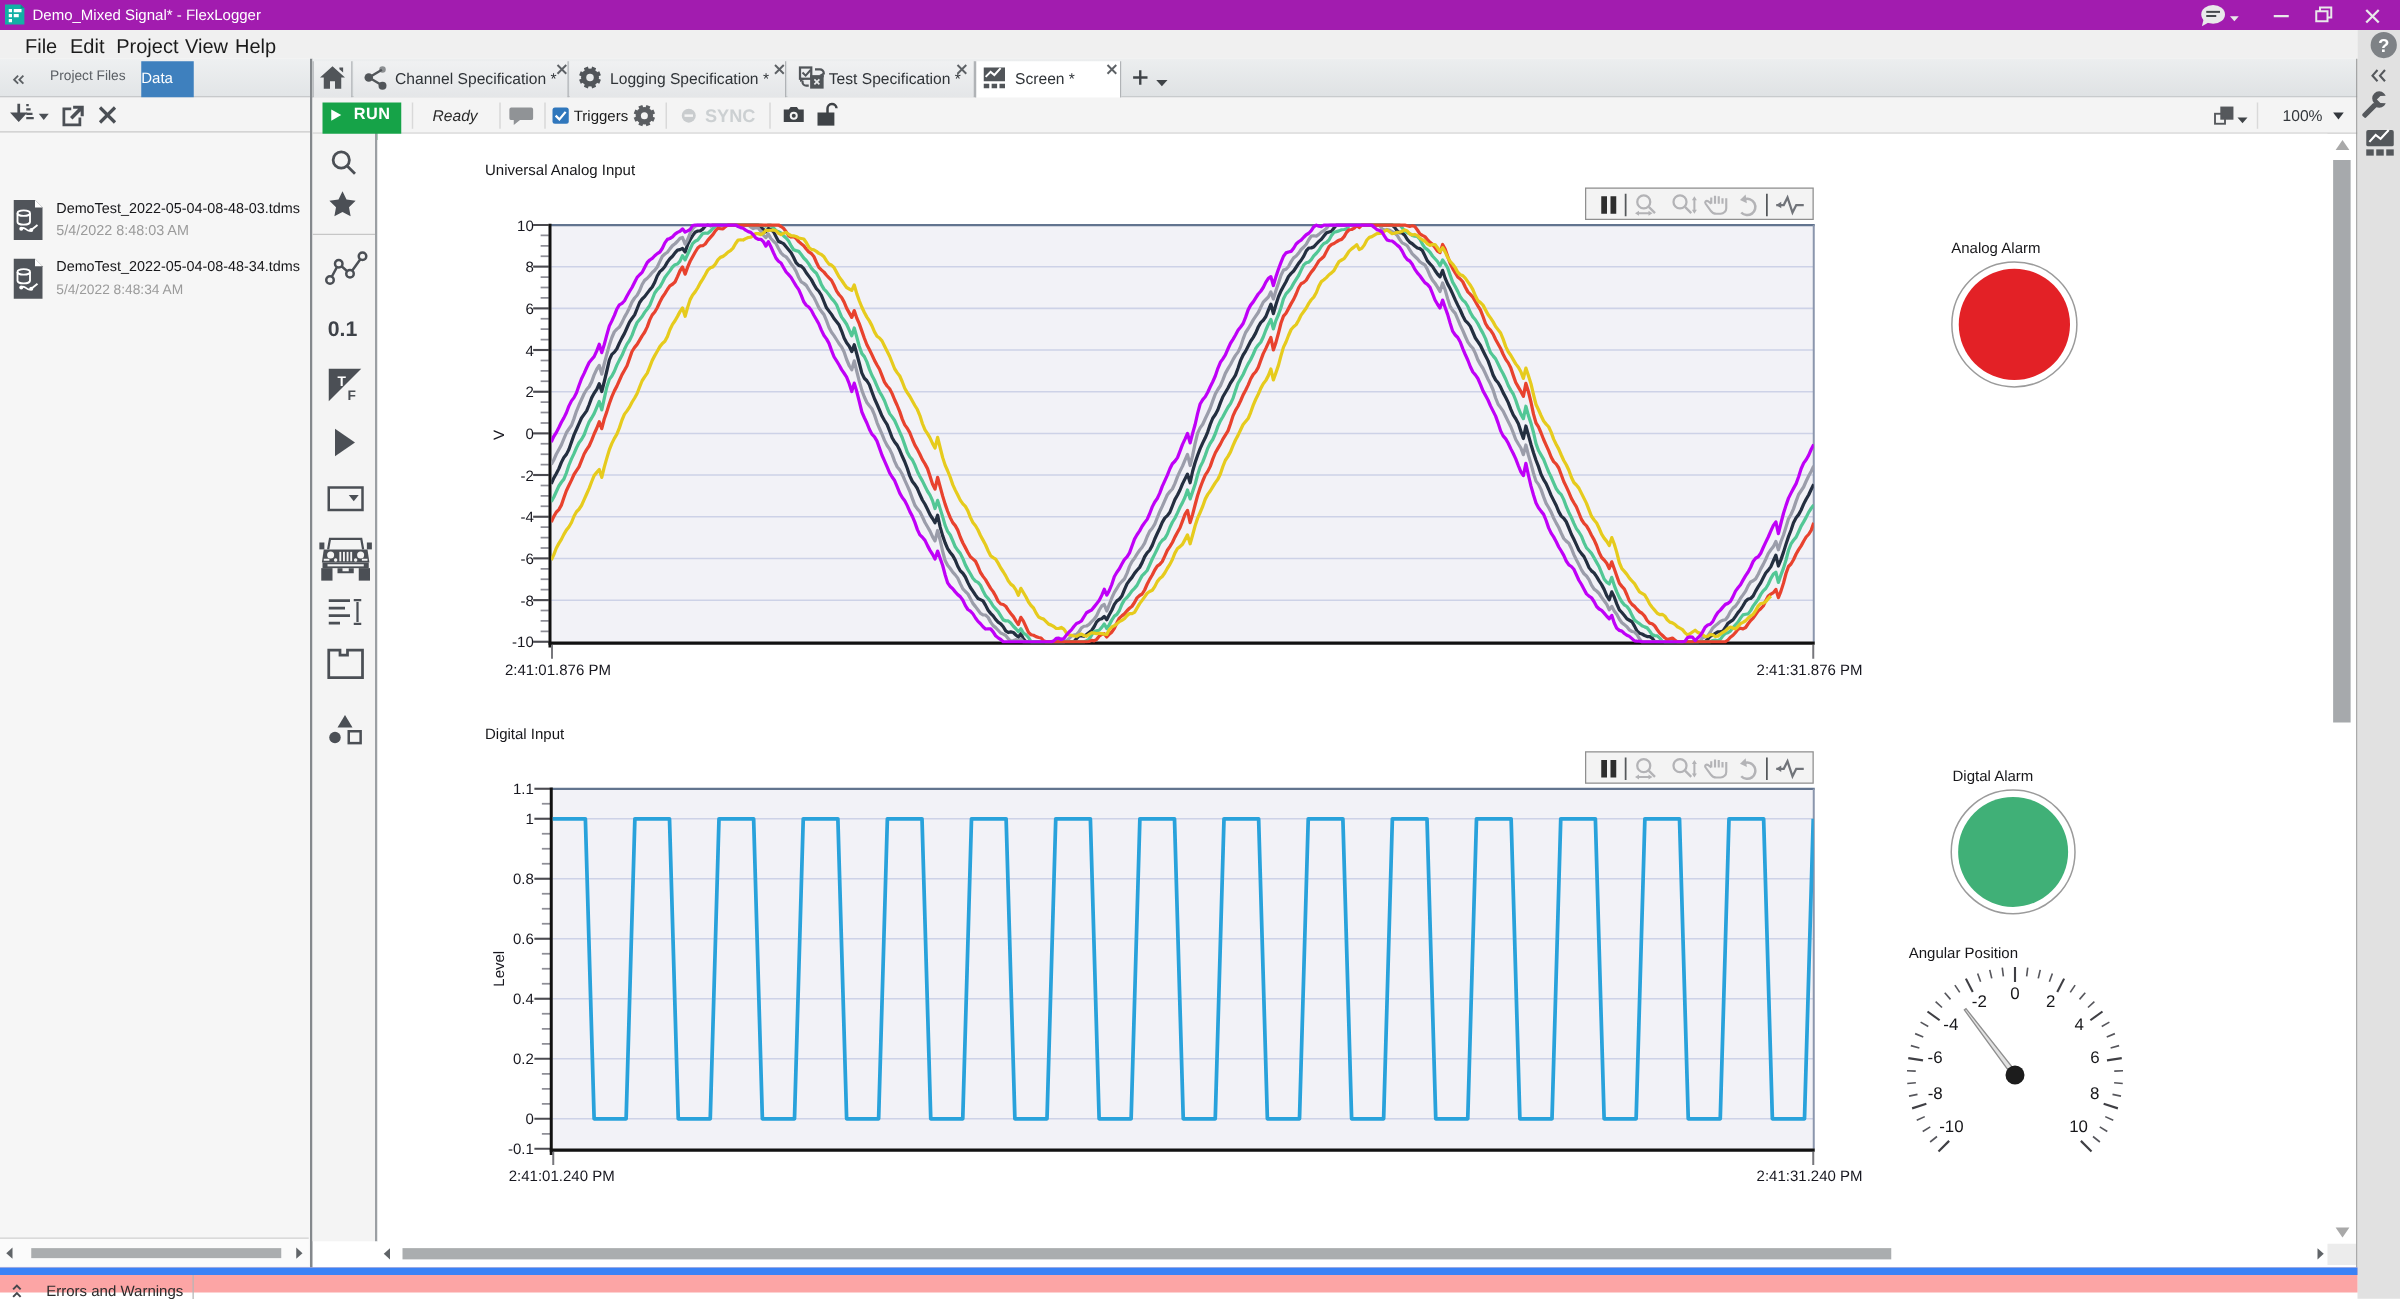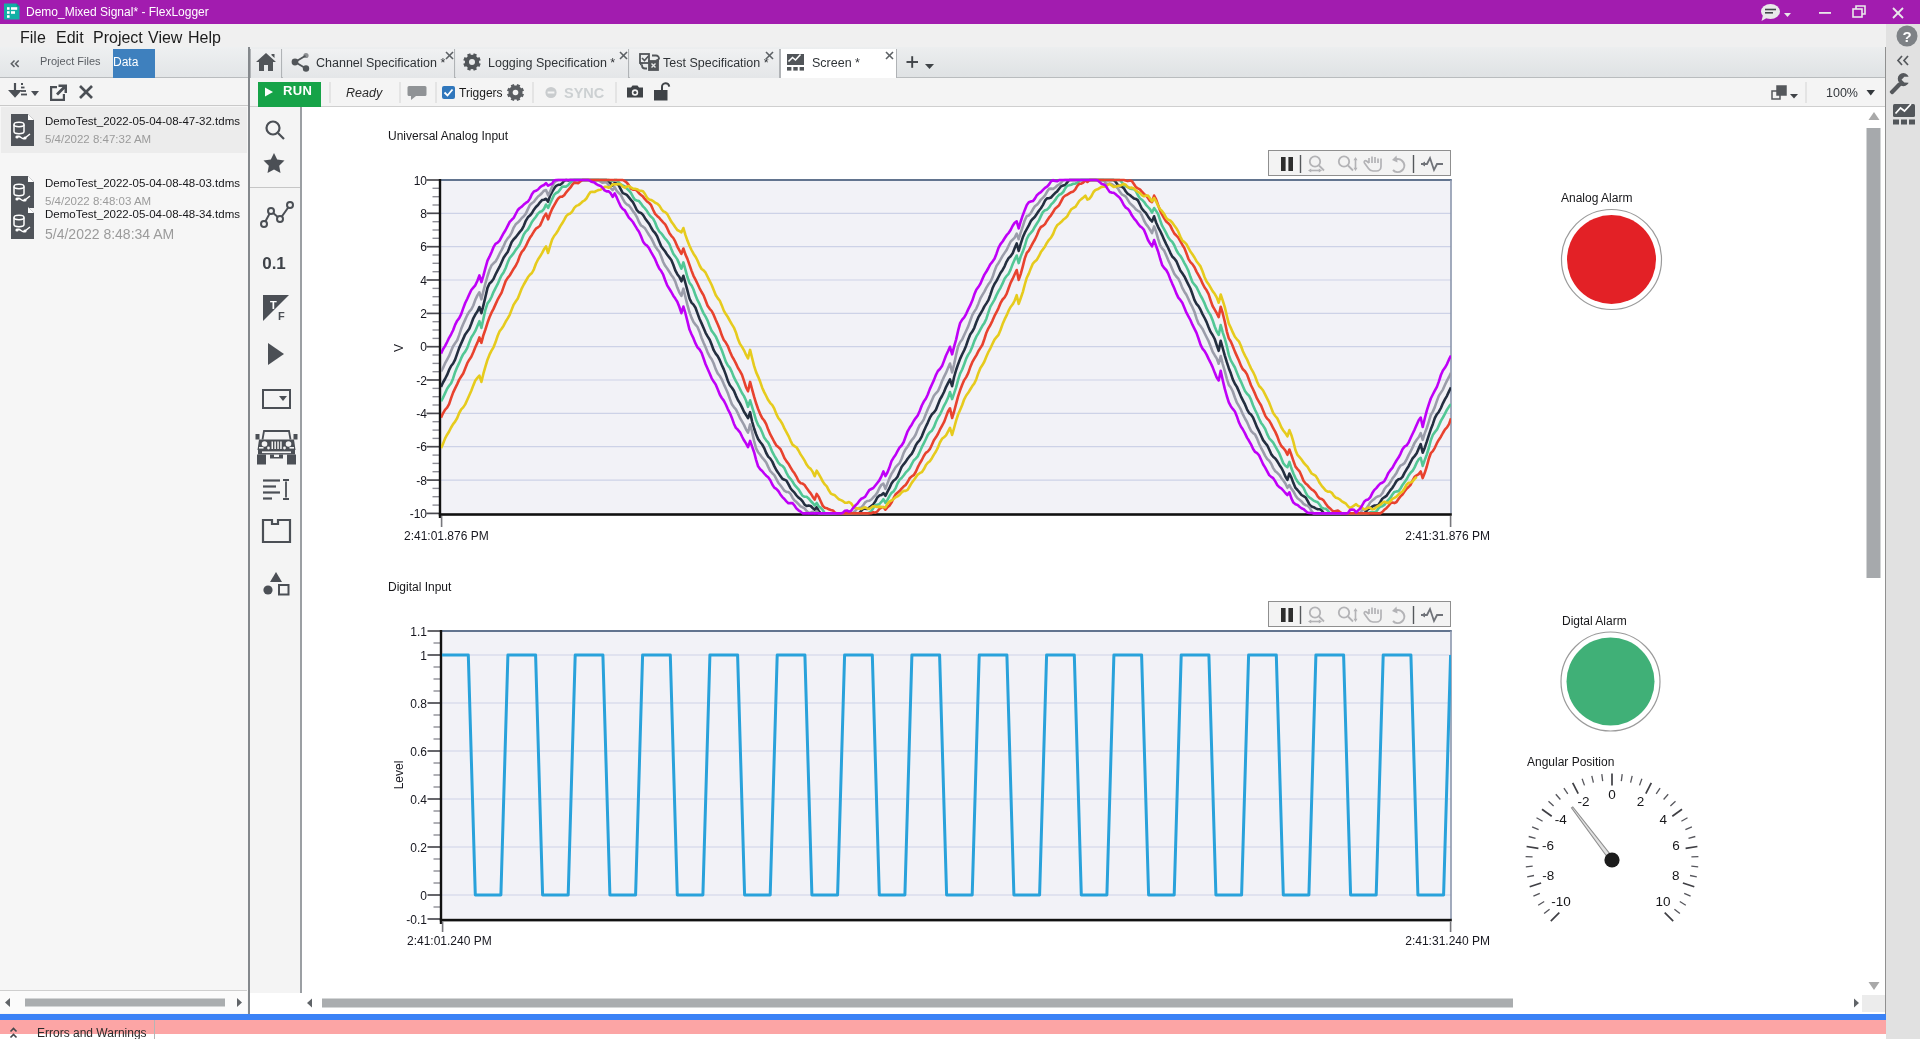--- a/index.html
+++ b/index.html
@@ -66,36 +66,21 @@
           <path d="M31 13 h8 l-4 5 z"></path>
           <path d="M50 8 h7 v2.2 h-4.8 v10.6 h10.6 v-4.8 h2.2 v7 h-15 z"></path>
           <path d="M56 15.5 l6.5-6.5 h-4 v-2.5 h8.5 v8.5 h-2.5 v-4 l-6.5 6.5 z"></path>
           <g stroke="#4b4f55" stroke-width="2.6" fill="none">
             <line x1="80" y1="8" x2="92" y2="20"></line>
             <line x1="92" y1="8" x2="80" y2="20"></line>
           </g>
         </g>
       </svg>
     </div>
-    <div class="abs" style="left:1px;top:60px;width:246px;height:46px;background:#ececec;">
-      <svg width="40" height="46" class="abs" style="left:0;top:0">
-        <path d="M10 7 h17 l6 6 v26 h-23 z" fill="#50545a"></path>
-        <path d="M27 7 l6 6 h-6 z" fill="#fff"></path>
-        <g fill="none" stroke="#fff" stroke-width="1.5">
-          <ellipse cx="18" cy="17.5" rx="5" ry="2.2"></ellipse>
-          <path d="M13 17.5 v7 a5 2.2 0 0 0 10 0 v-7"></path>
-        </g>
-        <path d="M16 30 c3-3 5 4 8 1 l5-4" stroke="#fff" stroke-width="1.5" fill="none"></path>
-        <circle cx="16" cy="30" r="1.6" fill="#fff"></circle>
-        <circle cx="24" cy="31" r="1.6" fill="#fff"></circle>
-      </svg>
-      <span class="abs" style="left:44px;top:8px;font-size:11.5px;color:#17171a;white-space:nowrap">DemoTest_2022-05-04-08-47-32.tdms</span>
-      <span class="abs" style="left:44px;top:26px;font-size:11.5px;color:#9b9b9b;white-space:nowrap">5/4/2022 8:47:32 AM</span>
-    </div>
-    <div class="abs" style="left:1px;top:106.4px;width:214px;height:46px;margin-top:16px;">
+    <div class="abs" style="left:1px;top:106.4px;width:214px;height:46px;">
       <svg width="40" height="46" class="abs" style="left:0;top:0">
         <path d="M10 7 h17 l6 6 v26 h-23 z" fill="#50545a"></path>
         <path d="M27 7 l6 6 h-6 z" fill="#fff"></path>
         <g fill="none" stroke="#fff" stroke-width="1.5">
           <ellipse cx="18" cy="17.5" rx="5" ry="2.2"></ellipse>
           <path d="M13 17.5 v7 a5 2.2 0 0 0 10 0 v-7"></path>
         </g>
         <path d="M16 30 c3-3 5 4 8 1 l5-4" stroke="#fff" stroke-width="1.5" fill="none"></path>
         <circle cx="16" cy="30" r="1.6" fill="#fff"></circle>
         <circle cx="24" cy="31" r="1.6" fill="#fff"></circle>
@@ -109,21 +94,21 @@
         <path d="M27 7 l6 6 h-6 z" fill="#fff"></path>
         <g fill="none" stroke="#fff" stroke-width="1.5">
           <ellipse cx="18" cy="17.5" rx="5" ry="2.2"></ellipse>
           <path d="M13 17.5 v7 a5 2.2 0 0 0 10 0 v-7"></path>
         </g>
         <path d="M16 30 c3-3 5 4 8 1 l5-4" stroke="#fff" stroke-width="1.5" fill="none"></path>
         <circle cx="16" cy="30" r="1.6" fill="#fff"></circle>
         <circle cx="24" cy="31" r="1.6" fill="#fff"></circle>
       </svg>
       <span class="abs" style="left:44px;top:8px;font-size:11.5px;color:#17171a;white-space:nowrap">DemoTest_2022-05-04-08-48-34.tdms</span>
-      <span class="abs" style="left:44px;top:26px;font-size:14px;color:#9b9b9b;white-space:nowrap">5/4/2022 8:48:34 AM</span>
+      <span class="abs" style="left:44px;top:26px;font-size:11px;color:#9b9b9b;white-space:nowrap">5/4/2022 8:48:34 AM</span>
     </div>
     <div class="abs" style="left:0;top:943px;width:247px;height:23px;background:#fbfbfb;border-top:1px solid #cfcfcf">
       <svg width="247" height="23" class="abs">
         <path d="M10 7 l-5 4.5 5 4.5 z" fill="#606468"></path>
         <path d="M237 7 l5 4.5 -5 4.5 z" fill="#606468"></path>
         <rect x="25" y="7.5" width="200" height="8" fill="#aaadaf"></rect>
       </svg>
     </div>
   </div>
 <div class="abs" style="left:248px;top:47px;width:2px;height:967px;background:#84888c"></div>

